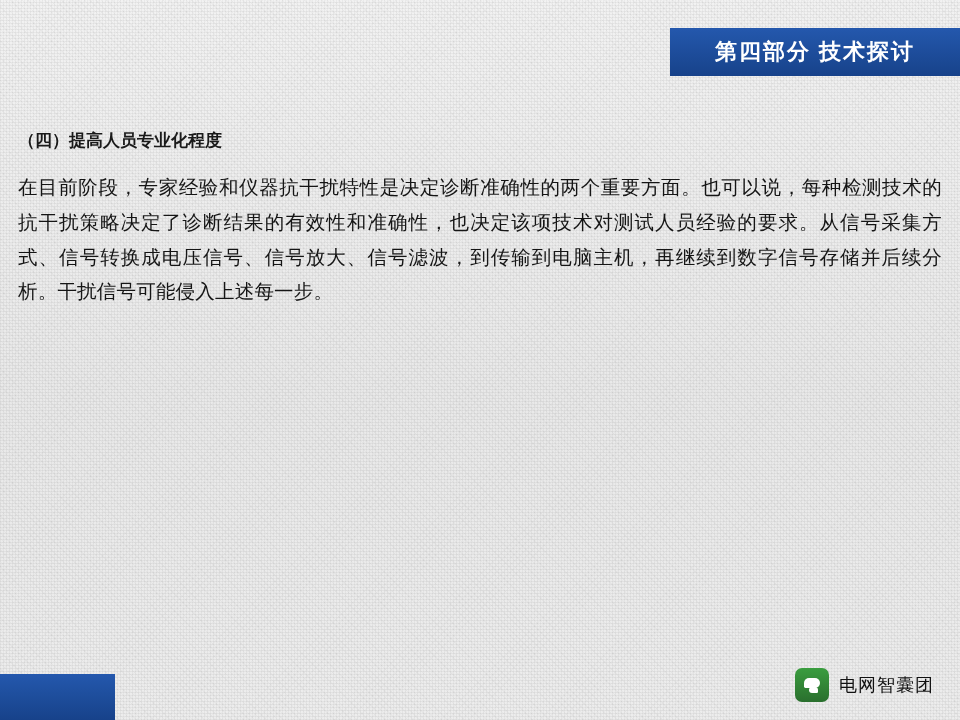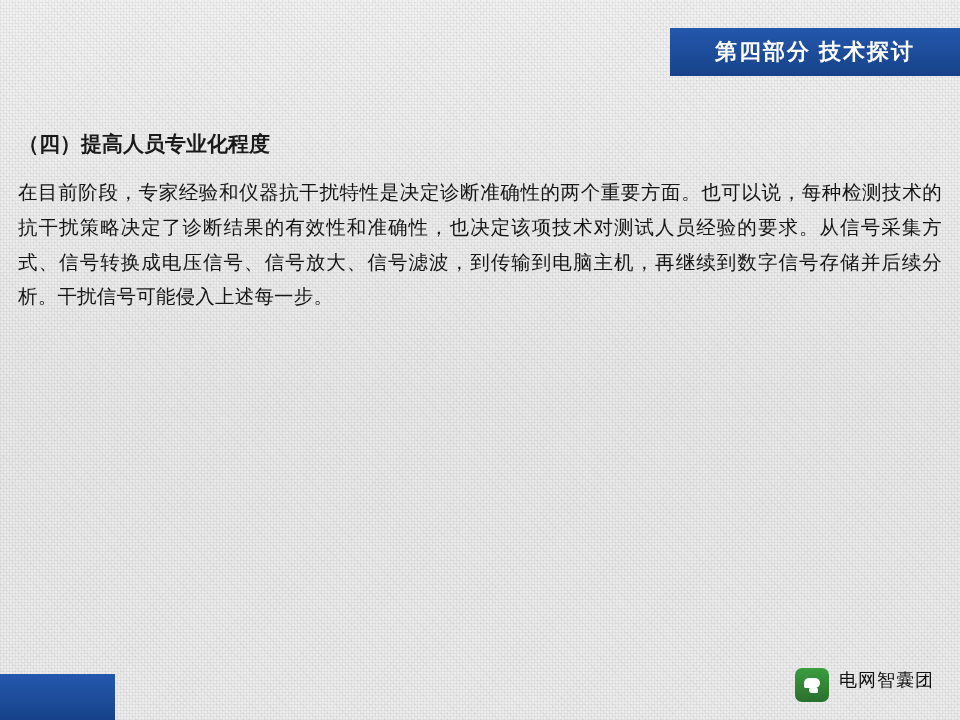--- a/index.html
+++ b/index.html
@@ -51,21 +51,21 @@
   }
 
   
   .content {
     position: absolute;
     left: 18px;
     top: 130px;
     width: 924px;
   }
   .section-title {
-    font-size: 21px;
+    font-size: 17px;
     font-weight: bold;
     color: #1a1a1a;
     letter-spacing: 0px;
     margin: 0 0 18px 0;
     line-height: 1.3;
   }
   .para {
     font-size: 19.5px;
     color: #151515;
     line-height: 1.78;
@@ -82,21 +82,21 @@
     width: 115px;
     height: 46px;
     background: #1c4f9c;
     background: linear-gradient(180deg, #2458ad 0%, #17428a 100%);
   }
   .footer-logo {
     position: absolute;
     right: 26px;
     bottom: 18px;
     display: flex;
-    align-items: flex-start;
+    align-items: center;
     gap: 10px;
   }
   .logo-mark {
     width: 34px;
     height: 34px;
     border-radius: 7px;
     background: #2d7d32;
     background: linear-gradient(180deg, #3a9d3f 0%, #2a6f2e 100%);
     position: relative;
     flex: none;

